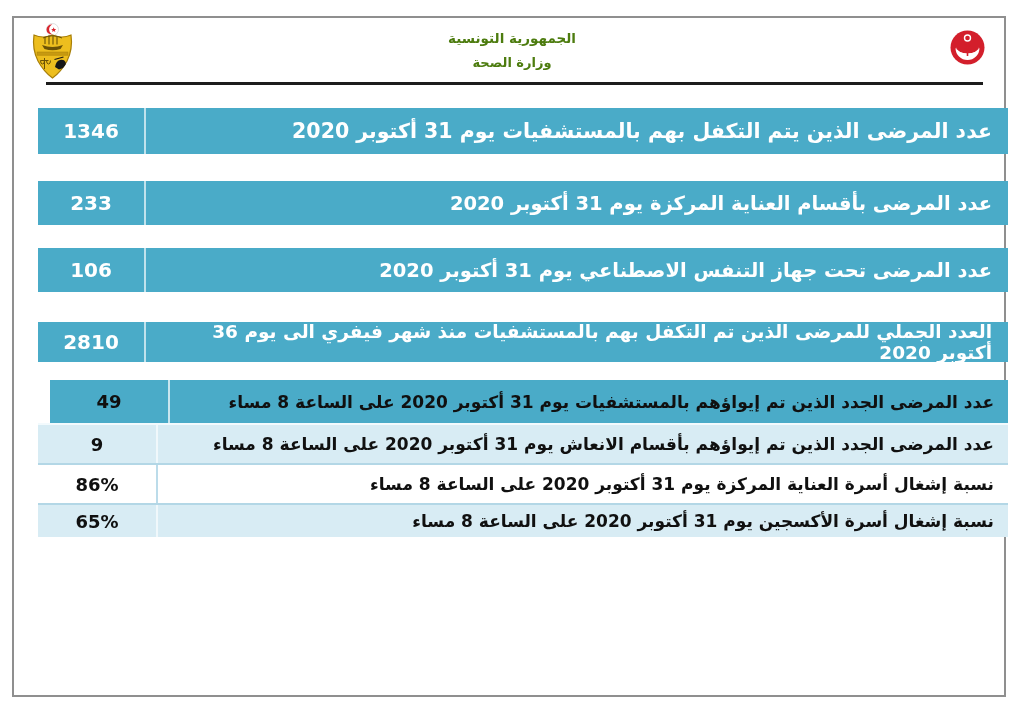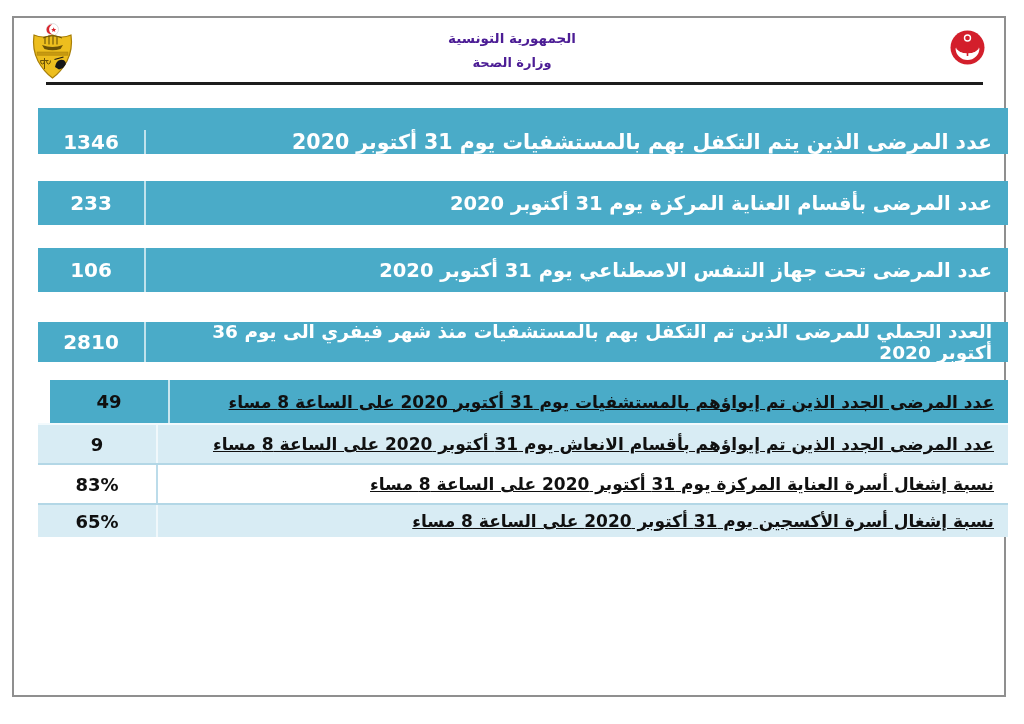--- a/index.html
+++ b/index.html
@@ -5,47 +5,47 @@
   html,body{margin:0;padding:0;background:#fff;}
   body{width:1024px;height:724px;overflow:hidden;
        font-family:"DejaVu Sans",sans-serif;}
   .page{position:relative;width:1024px;height:724px;background:#ffffff;}
   .frame{position:absolute;left:12px;top:16px;width:994px;height:681px;
          border:2px solid #8f8f8f;box-sizing:border-box;}
 
   
   .emblem{position:absolute;left:30px;top:23px;width:45px;height:57px;}
   .titles{position:absolute;left:0;top:30px;width:1024px;text-align:center;
-          color:#4c1d95;font-weight:700;}
+          color:#4d7c0f;font-weight:700;}
   .titles .t1{font-size:13.5px;letter-spacing:.2px;}
   .titles .t2{font-size:13px;margin-top:9px;}
   .moh-logo{position:absolute;left:950px;top:30px;width:35px;height:35px;}
   .rule{position:absolute;left:46px;top:82px;width:937px;height:3px;background:#1c1c1c;}
 
   
   .stat-bar{position:absolute;left:38px;width:970px;background:#4aabc8;
             display:flex;align-items:stretch;color:#ffffff;}
   .stat-bar .val{width:108px;flex:0 0 108px;display:flex;align-items:center;
                  justify-content:center;font-weight:700;font-size:20px;
                  border-right:2px solid rgba(255,255,255,.65);box-sizing:border-box;}
   .stat-bar .lbl{flex:1;display:flex;align-items:center;justify-content:flex-start;
                  padding:0 16px 0 26px;font-weight:700;direction:rtl;text-align:right;}
-  .bar-1{top:108px;height:46px;align-items:flex-end;}  .bar-1 .lbl{font-size:20.5px;}
+  .bar-1{top:108px;height:46px;}  .bar-1 .lbl{font-size:20.5px;}
   .bar-2{top:181px;height:44px;}  .bar-2 .lbl{font-size:19.5px;}
   .bar-3{top:248px;height:44px;}  .bar-3 .lbl{font-size:19.5px;}
   .bar-4{top:322px;height:40px;}  .bar-4 .lbl{font-size:18.5px;}
 
   
   .stats-table{position:absolute;left:38px;top:380px;width:970px;}
   .trow{display:flex;align-items:stretch;box-sizing:border-box;color:#101010;}
   .trow .val{width:120px;flex:0 0 120px;display:flex;align-items:center;
              justify-content:center;font-weight:700;font-size:18px;box-sizing:border-box;}
   .trow .lbl{flex:1;display:flex;align-items:center;justify-content:flex-start;
              padding:0 14px 0 21px;font-weight:700;font-size:17px;
-             direction:rtl;text-align:right;text-decoration:underline;}
+             direction:rtl;text-align:right;}
   .trow-1{height:43px;background:#4aabc8;margin-left:12px;}
   .trow-1 .val{border-right:2px solid rgba(255,255,255,.7);}
   .trow-2{height:40px;background:#d8ecf4;border-top:2px solid #f2fafd;}
   .trow-2 .val{border-right:2px solid #f0f8fb;}
   .trow-3{height:40px;background:#ffffff;border-top:2px solid #b3d7e6;}
   .trow-3 .val{border-right:2px solid #bcdcea;}
   .trow-4{height:34px;background:#d8ecf4;border-top:2px solid #b3d7e6;}
   .trow-4 .val{border-right:2px solid #f0f8fb;}
 </style>
 </head>
@@ -113,21 +113,21 @@
   <div class="stats-table">
     <div class="trow trow-1">
       <div class="val">49</div>
       <div class="lbl">عدد المرضى الجدد الذين تم إيواؤهم بالمستشفيات يوم 31 أكتوبر 2020 على الساعة 8 مساء</div>
     </div>
     <div class="trow trow-2">
       <div class="val">9</div>
       <div class="lbl">عدد المرضى الجدد الذين تم إيواؤهم بأقسام الانعاش يوم 31 أكتوبر 2020 على الساعة 8 مساء</div>
     </div>
     <div class="trow trow-3">
-      <div class="val">83%</div>
+      <div class="val">86%</div>
       <div class="lbl">نسبة إشغال أسرة العناية المركزة يوم 31 أكتوبر 2020 على الساعة 8 مساء</div>
     </div>
     <div class="trow trow-4">
       <div class="val">65%</div>
       <div class="lbl">نسبة إشغال أسرة الأكسجين يوم 31 أكتوبر 2020 على الساعة 8 مساء</div>
     </div>
   </div>
 </div>
 
 </body></html>

